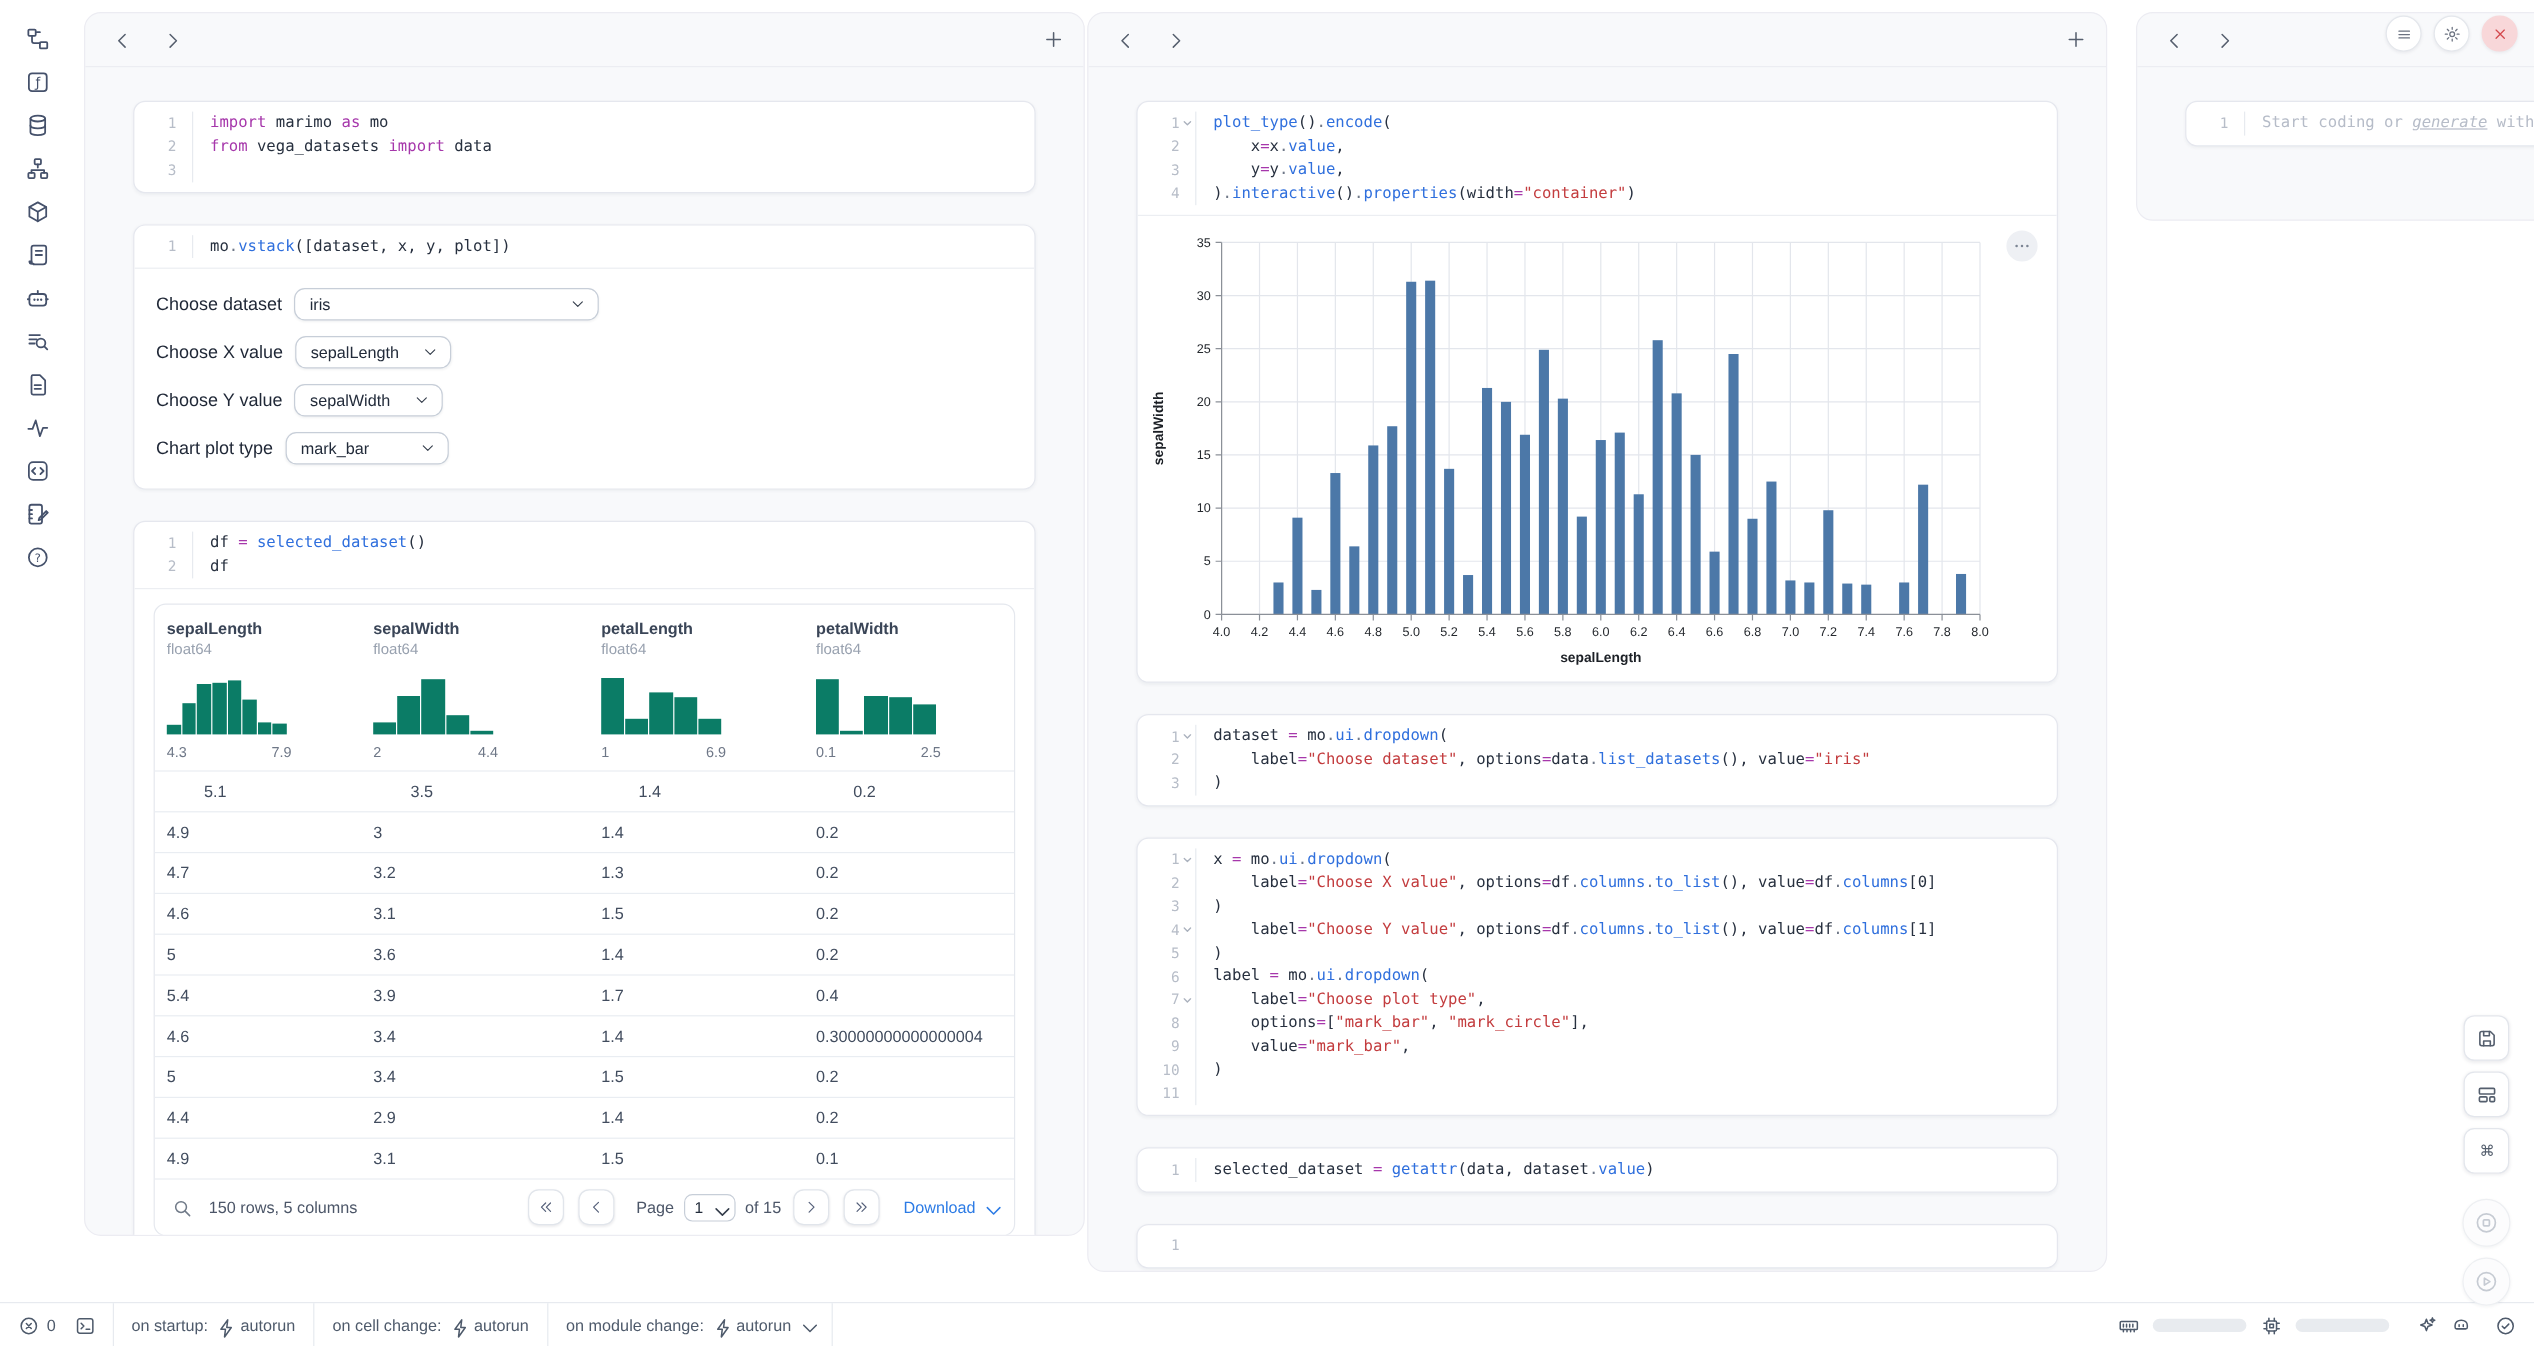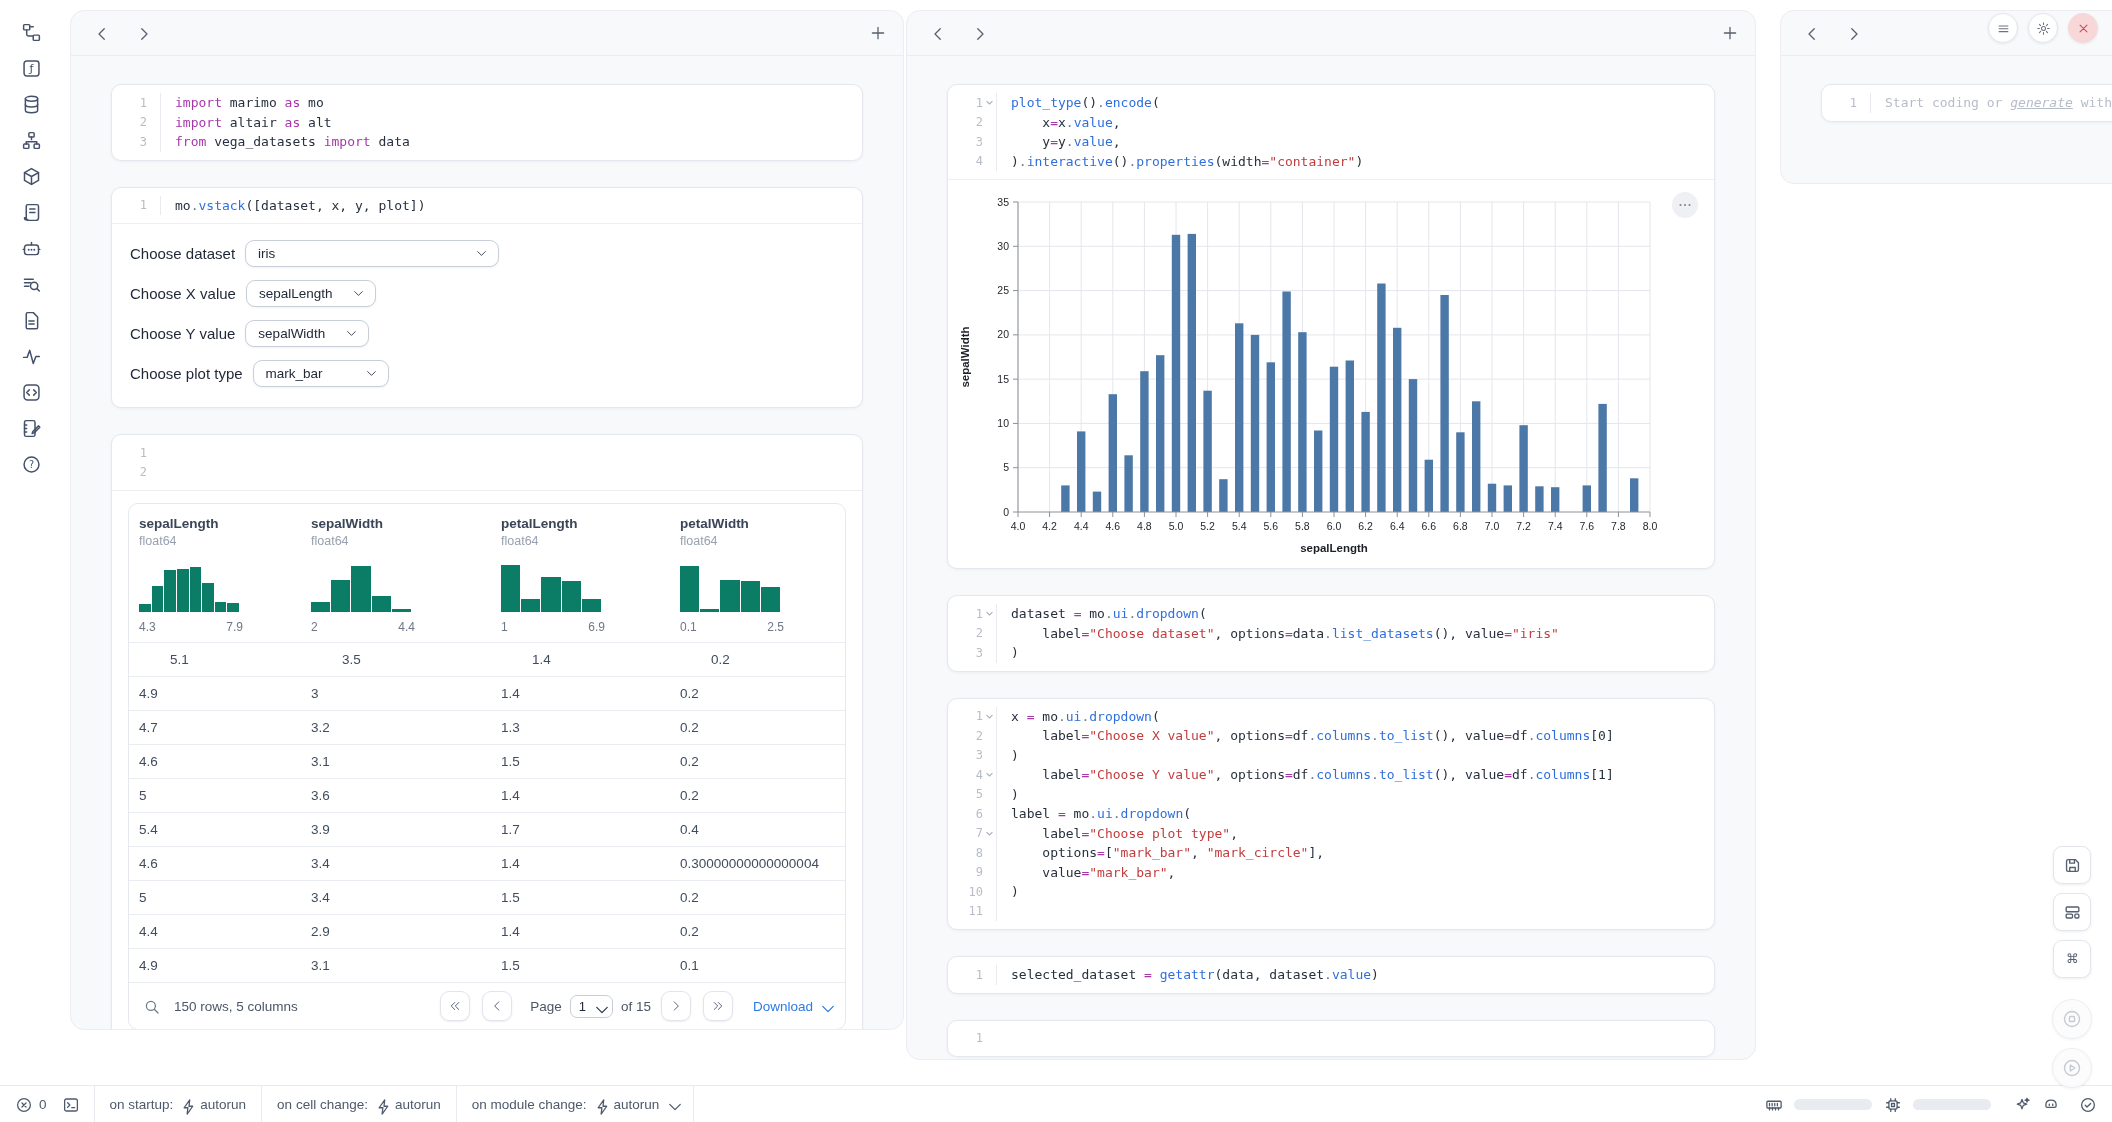--- a/index.html
+++ b/index.html
@@ -233,21 +233,20 @@
               <span>2</span>
               <span class="fold"></span>
             </div>
             <div class="gline">
               <span>3</span>
               <span class="fold"></span>
             </div>
           </div>
           <div class="codelines">
             <div class="cline"><span class="tok-kw">import</span><span> marimo </span><span class="tok-kw">as</span><span> mo</span></div>
-            <div class="cline"><span class="tok-kw">import</span><span> altair </span><span class="tok-kw">as</span><span> alt</span></div>
             <div class="cline"><span class="tok-kw">from</span><span> vega_datasets </span><span class="tok-kw">import</span><span> data</span></div>
           </div>
         </div>
     </div>
     <div class="cell">
       <div class="code">
           <div class="gutter">
             <div class="gline">
               <span>1</span>
               <span class="fold"></span>
@@ -286,21 +285,21 @@
             <span class="selbox" style="min-width: 100px;">
               <span>sepalWidth</span>
               <span class="chev">
                 <svg width="13" height="13" viewBox="0 0 24 24" fill="none" stroke="currentColor" stroke-width="1.7" stroke-linecap="round" stroke-linejoin="round">
                   <path d="M5 8.5l7 7 7-7"></path>
                 </svg>
               </span>
             </span>
           </div>
           <div class="ctl-row">
-            <span>Choose plot type</span>
+            <span>Chart plot type</span>
             <span class="selbox" style="min-width: 112px;">
               <span>mark_bar</span>
               <span class="chev">
                 <svg width="13" height="13" viewBox="0 0 24 24" fill="none" stroke="currentColor" stroke-width="1.7" stroke-linecap="round" stroke-linejoin="round">
                   <path d="M5 8.5l7 7 7-7"></path>
                 </svg>
               </span>
             </span>
           </div>
         </div>
@@ -309,20 +308,24 @@
       <div class="code">
           <div class="gutter">
             <div class="gline">
               <span>1</span>
               <span class="fold"></span>
             </div>
             <div class="gline">
               <span>2</span>
               <span class="fold"></span>
             </div>
+          </div>
+          <div class="codelines">
+            <div class="cline"><span>df </span><span class="tok-kw">=</span><span> </span><span class="tok-fn">selected_dataset</span><span>()</span></div>
+            <div class="cline"><span>df</span></div>
           </div>
         </div>
       <div class="outsep"></div>
       <div class="table-card">
         <div class="thead" id="df-head">
             <div class="thcol" style="width: 158px;">
               <div class="thname">sepalLength</div>
               <div class="thtype">float64</div>
               <div class="hist">
                 <span class="bar" style="height:8px;background:#0b7c66"></span>

